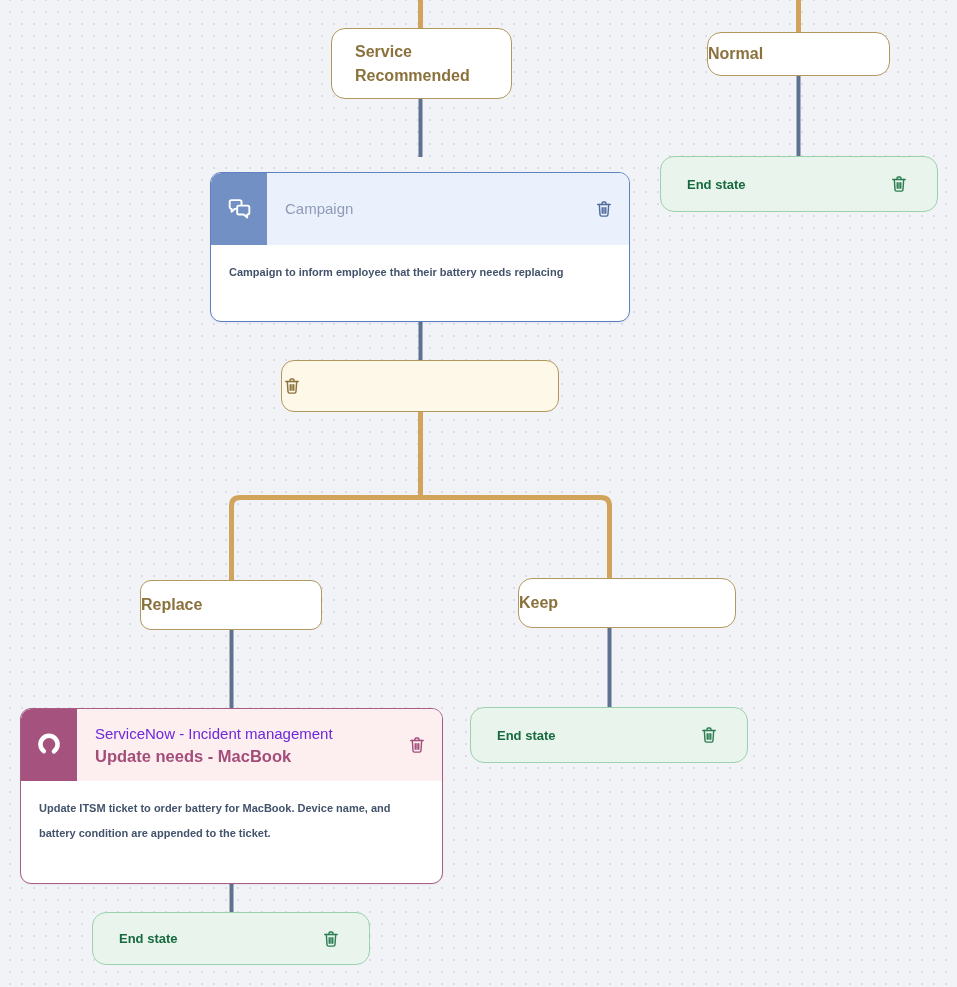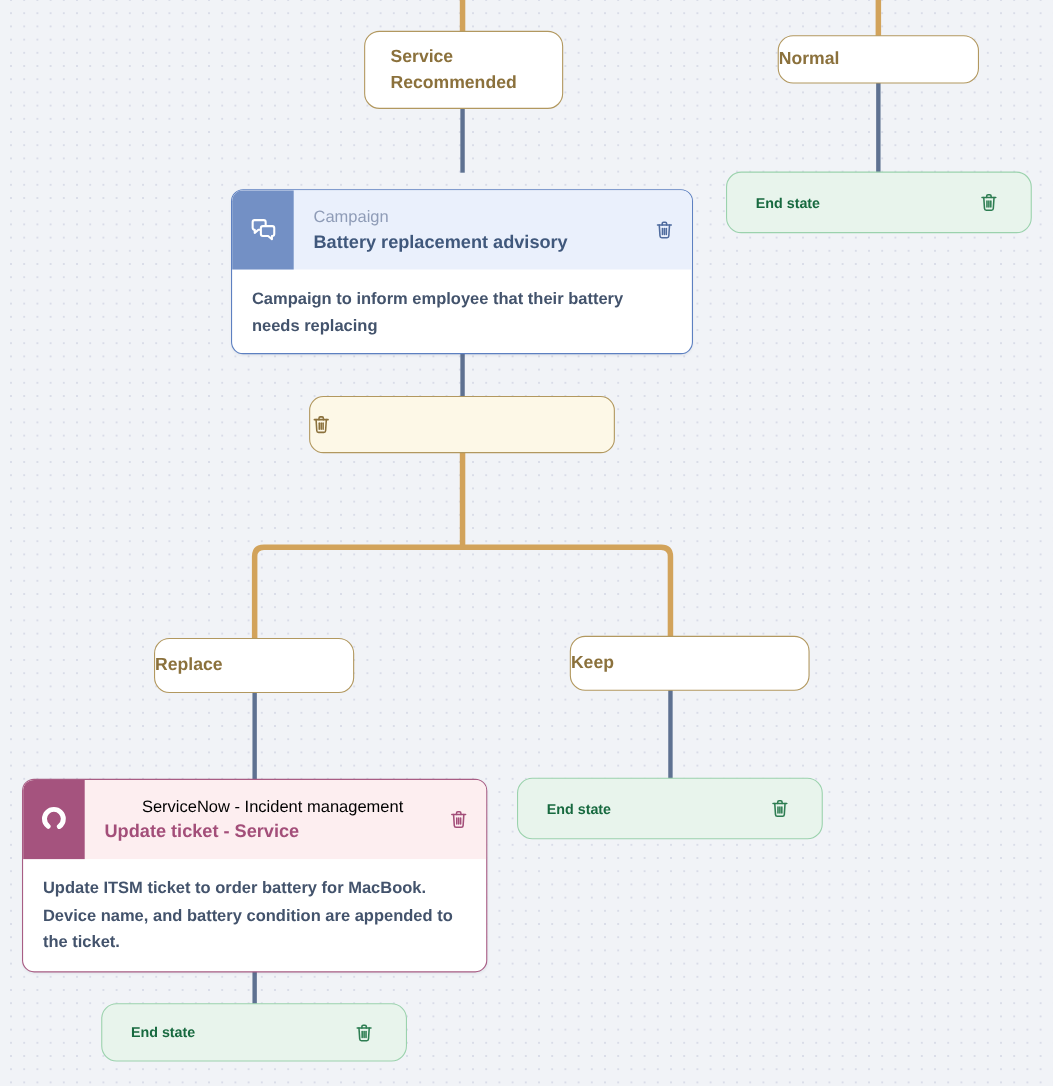--- a/index.html
+++ b/index.html
@@ -76,38 +76,38 @@
   }
   .campaign .icon-box{background:#7390c5;}
   .servicenow .icon-box{background:#a5537e;}
   .head-text{
     flex:1;min-width:0;
     display:flex;flex-direction:column;justify-content:center;
     padding-left:18px;
   }
   .head-type{font-size:15px;line-height:22px;font-weight:400;}
   .campaign .head-type{color:#8f9cb7;}
-  .servicenow .head-type{color:#000000;margin-left:34px;}
+  .servicenow .head-type{color:#6d28d9;}
   .head-title{font-size:16.5px;line-height:23px;font-weight:700;}
   .campaign .head-title{color:#40587c;}
   .servicenow .head-title{color:#a34e79;}
   .head-trash{align-self:center;margin-right:15px;}
   .card-body{
     padding:15px 20px 16px 18px;
-    font-size:15px;line-height:24.5px;
+    font-size:11px;line-height:24.5px;
     font-weight:700;color:#43536c;
   }
 
   
   #node-service-recommended{left:331px;top:28px;width:181px;height:71px;}
   #node-normal{left:707px;top:32px;width:183px;height:44px;}
   #node-end-right{left:660px;top:156px;width:278px;height:56px;}
   #card-campaign{left:210px;top:156px;width:420px;height:150px;margin-top:16px;}
   #node-check-response{left:281px;top:360px;width:278px;height:52px;}
-  #node-replace{left:140px;top:580px;width:182px;height:50px;}
+  #node-replace{left:140px;top:580px;width:182px;height:50px;border-radius:11px;}
   #node-keep{left:518px;top:578px;width:218px;height:50px;}
   #card-servicenow{left:20px;top:708px;width:423px;height:176px;}
   #node-end-mid{left:470px;top:707px;width:278px;height:56px;}
   #node-end-bottom{left:92px;top:912px;width:278px;height:53px;}
 </style>
 </head>
 <body>
 
 <div class="canvas">
 
@@ -157,21 +157,20 @@
   <div id="card-campaign" class="card campaign">
     <div class="card-header">
       <div class="icon-box">
         <svg viewBox="0 0 26 26" width="29" height="29" fill="none" stroke="#ffffff" stroke-width="1.7" stroke-linejoin="round">
           <path d="M4.2 6.2a1.6 1.6 0 0 1 1.6-1.6h7.4a1.6 1.6 0 0 1 1.6 1.6v4.6a1.6 1.6 0 0 1-1.6 1.6H8.9l-3 2.6v-2.6h-.1a1.6 1.6 0 0 1-1.6-1.6z"></path>
           <path fill="#7390c5" d="M10.9 11.1a1.6 1.6 0 0 1 1.6-1.6h7.7a1.6 1.6 0 0 1 1.6 1.6v4.8a1.6 1.6 0 0 1-1.6 1.6h-.3v2.7l-3.1-2.7h-4.3a1.6 1.6 0 0 1-1.6-1.6z"></path>
         </svg>
       </div>
       <div class="head-text">
         <div class="head-type">Campaign</div>
-        <div class="head-title">Battery replacement advisory</div>
       </div>
       <button class="trash-btn t-blue head-trash">
         <span class="icon-slot">
   <svg viewBox="0 0 24 24" width="20" height="20" fill="none" stroke="currentColor" stroke-width="1.7" stroke-linecap="round" stroke-linejoin="round">
     <path d="M4.5 6.6h15"></path>
     <path d="M9.6 6.6V5.1a1.5 1.5 0 0 1 1.5-1.5h1.8a1.5 1.5 0 0 1 1.5 1.5v1.5"></path>
     <path d="M6.4 6.6l.8 12.1a1.9 1.9 0 0 0 1.9 1.8h5.8a1.9 1.9 0 0 0 1.9-1.8l.8-12.1"></path>
     <path d="M9.9 10.4v6.6"></path>
               <path d="M12 10.4v6.6"></path>
               <path d="M14.1 10.4v6.6"></path>
@@ -209,21 +208,21 @@
 
   <div id="card-servicenow" class="card servicenow">
     <div class="card-header">
       <div class="icon-box">
         <svg viewBox="0 0 28 28" width="30" height="30">
           <circle cx="14" cy="13.4" r="8" fill="none" stroke="#ffffff" stroke-width="4.2" stroke-linecap="round" stroke-dasharray="40.27 10" stroke-dashoffset="32.7"></circle>
         </svg>
       </div>
       <div class="head-text">
         <div class="head-type">ServiceNow - Incident management</div>
-        <div class="head-title">Update ticket - Service</div>
+        <div class="head-title">Update needs - MacBook</div>
       </div>
       <button class="trash-btn t-plum head-trash">
         <span class="icon-slot">
   <svg viewBox="0 0 24 24" width="20" height="20" fill="none" stroke="currentColor" stroke-width="1.7" stroke-linecap="round" stroke-linejoin="round">
     <path d="M4.5 6.6h15"></path>
     <path d="M9.6 6.6V5.1a1.5 1.5 0 0 1 1.5-1.5h1.8a1.5 1.5 0 0 1 1.5 1.5v1.5"></path>
     <path d="M6.4 6.6l.8 12.1a1.9 1.9 0 0 0 1.9 1.8h5.8a1.9 1.9 0 0 0 1.9-1.8l.8-12.1"></path>
     <path d="M9.9 10.4v6.6"></path>
               <path d="M12 10.4v6.6"></path>
               <path d="M14.1 10.4v6.6"></path>

